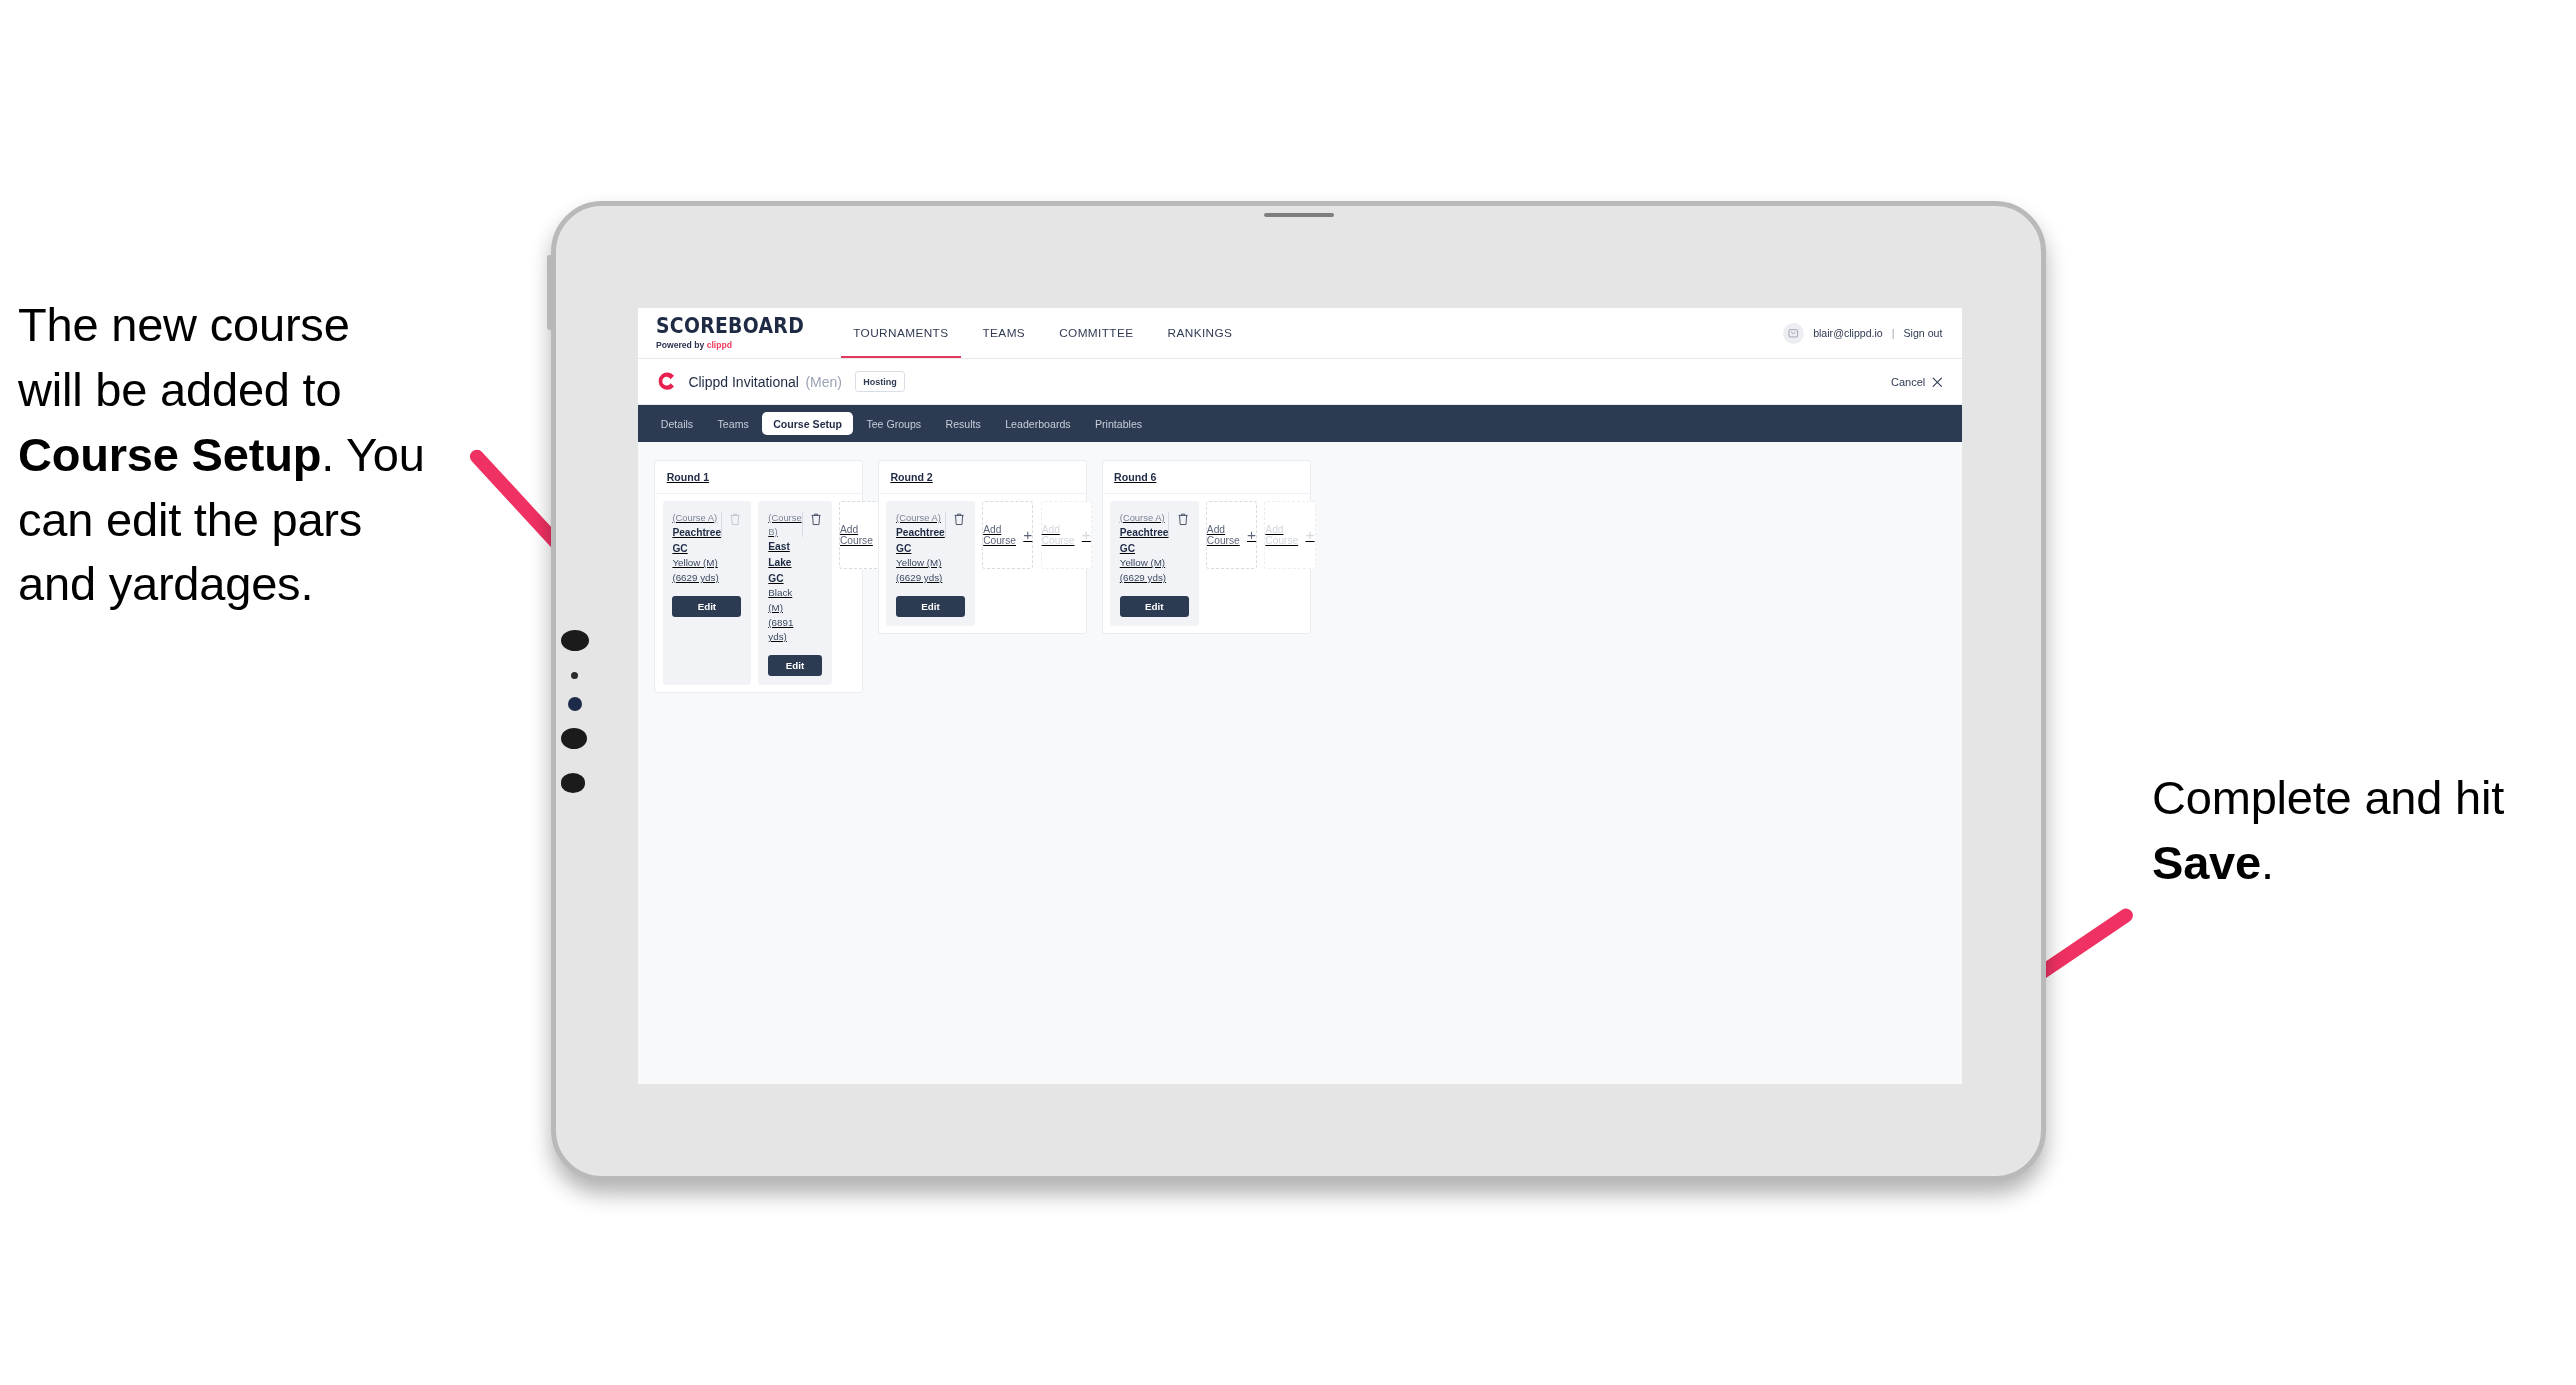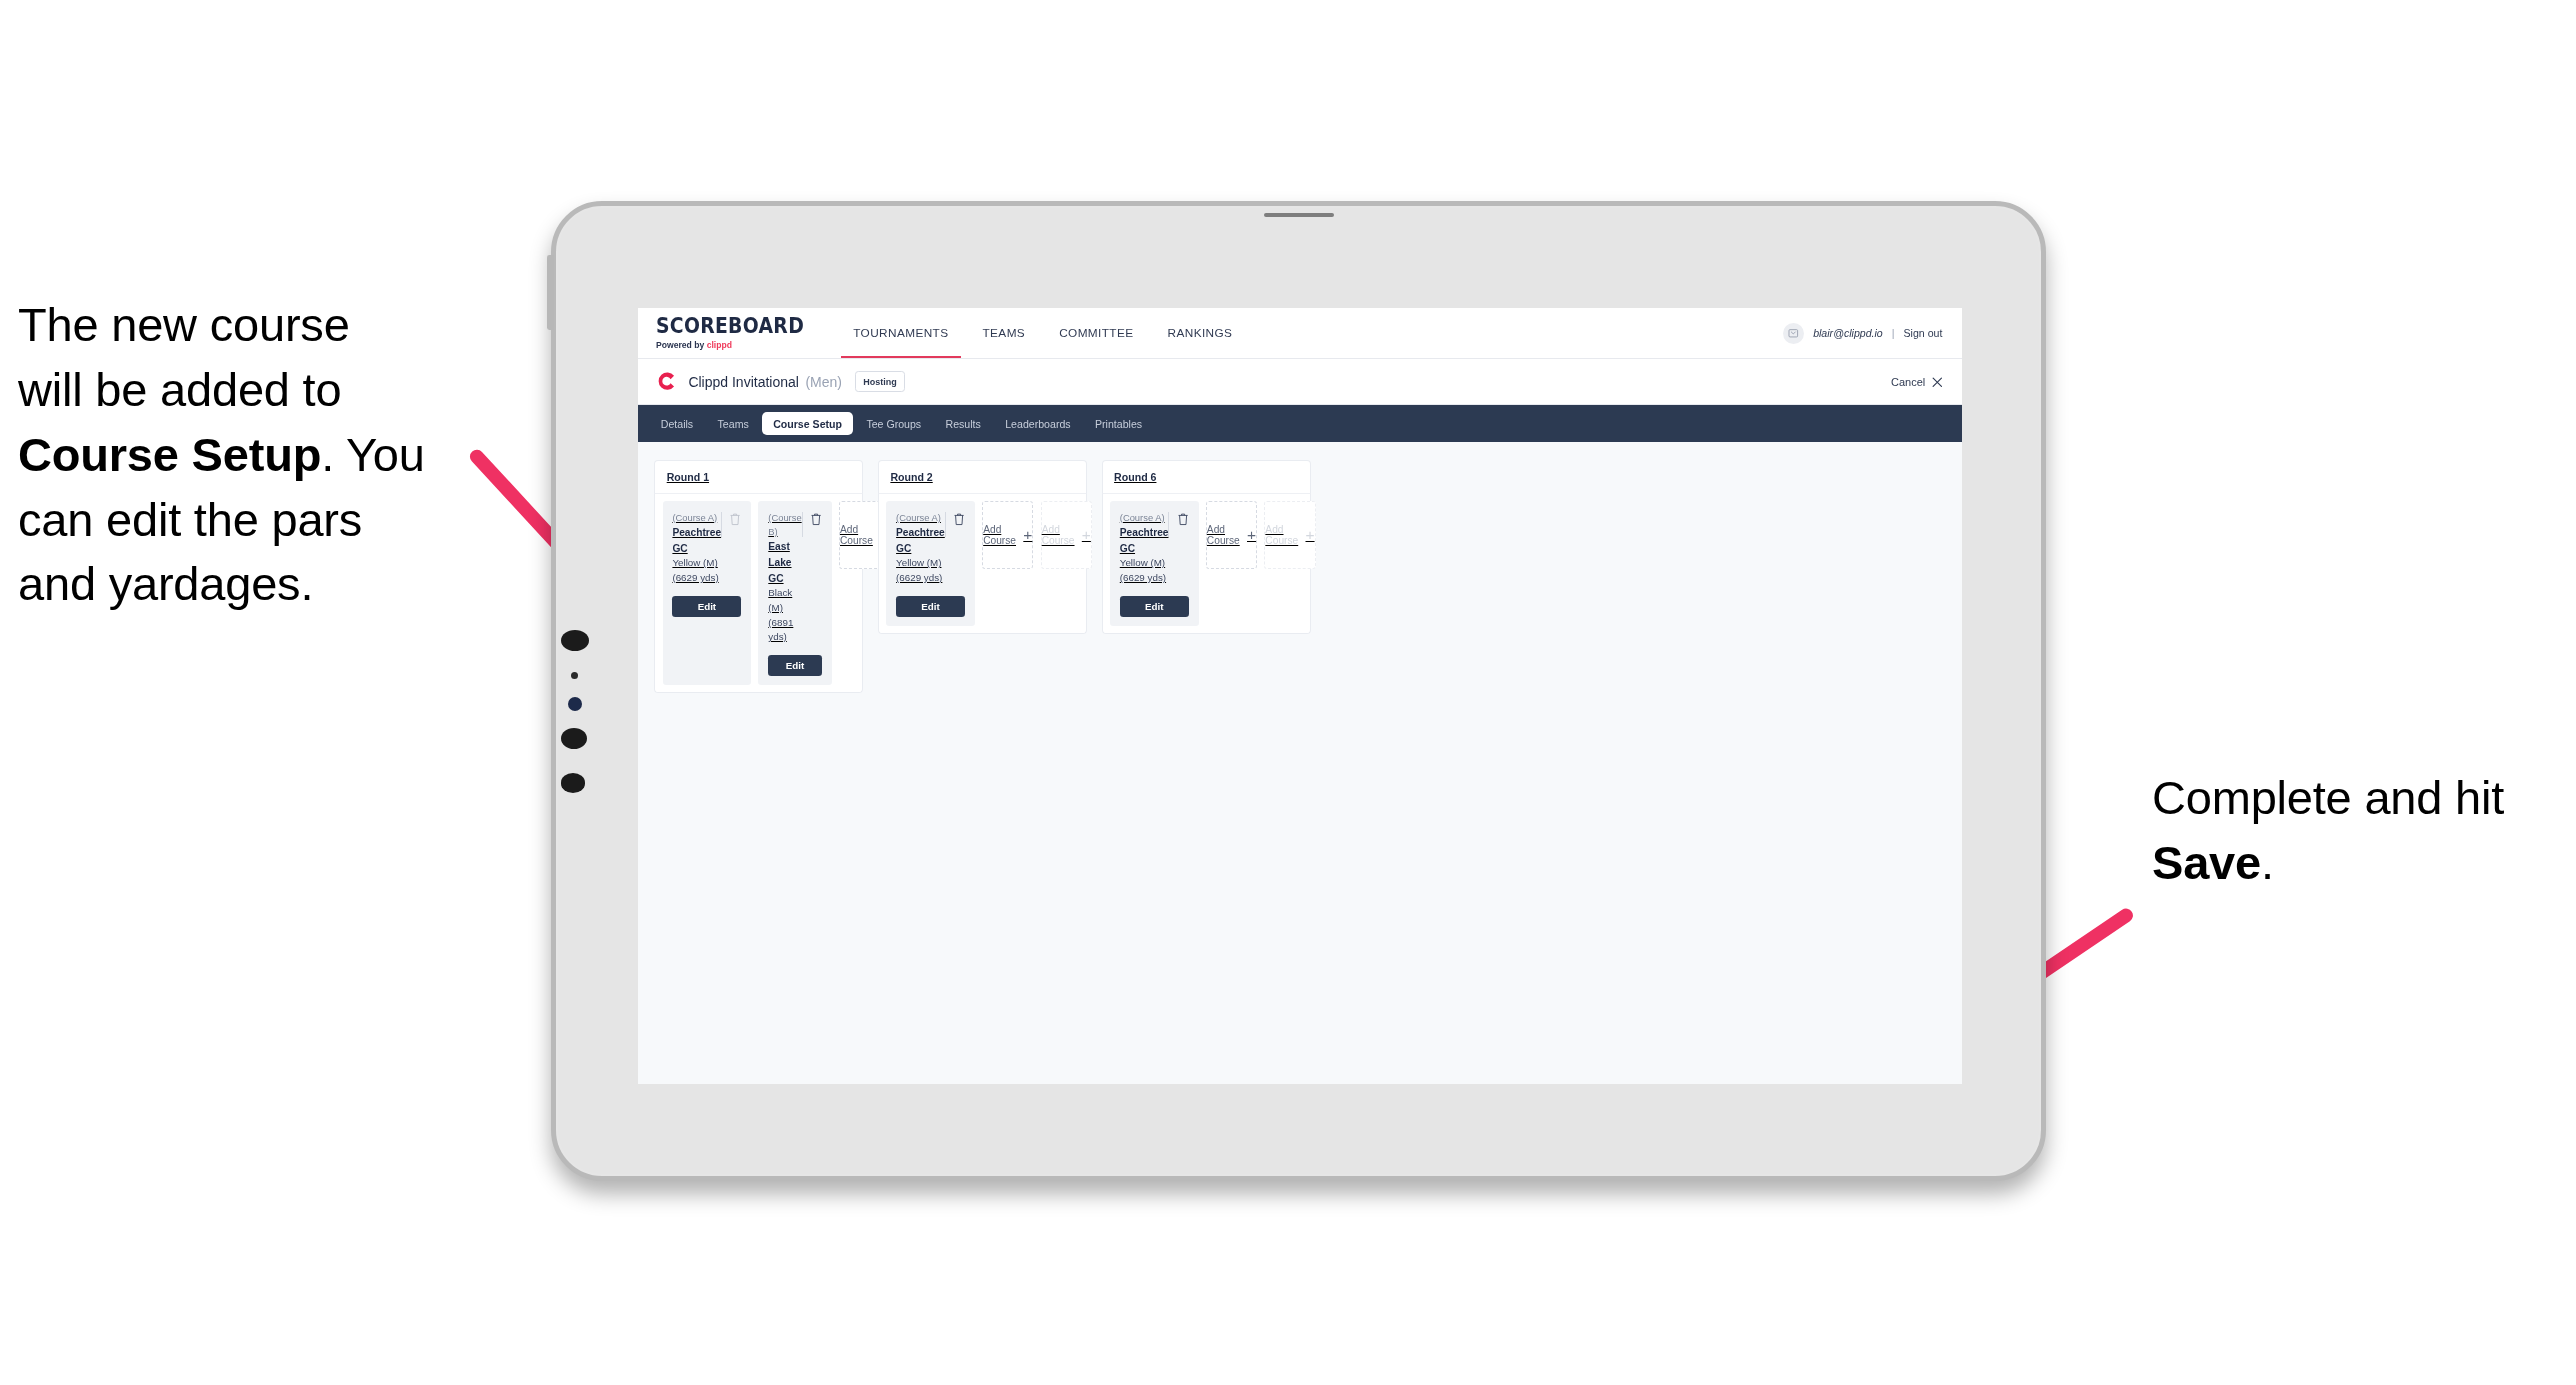--- a/index.html
+++ b/index.html
@@ -90,21 +90,21 @@
   .topnav-link.active::after {
     content:''; position: absolute; left: 4.9px; right: 4.9px; bottom: 0;
     height: 2.4px; background: #e23a5c;
   }
   .topnav-right { margin-left: auto; display: flex; align-items: center; gap: 9px; }
   .avatar {
     width: 21px; height: 21px; border-radius: 50%; background: #eceef2;
     display: flex; align-items: center; justify-content: center;
   }
   .avatar svg { display:block; }
-  .user-email { font-size: 10.6px; color: #2f3a52; font-style: italic; }
+  .user-email { font-size: 10.6px; color: #2f3a52; }
   .pipe { color: #9aa3b4; font-size: 10.6px; }
   .signout { font-size: 10.6px; color: #2f3a52; cursor: pointer; }
 
   
   .titlebar {
     height: 46px; background:#fff; display:flex; align-items:center;
     padding: 0 19.6px 0 18px; border-bottom: 0.8px solid #e7e9ee;
   }
   .c-mark {
     width: 21px; height: 21px; margin-right: 11.4px; flex: 0 0 auto;

